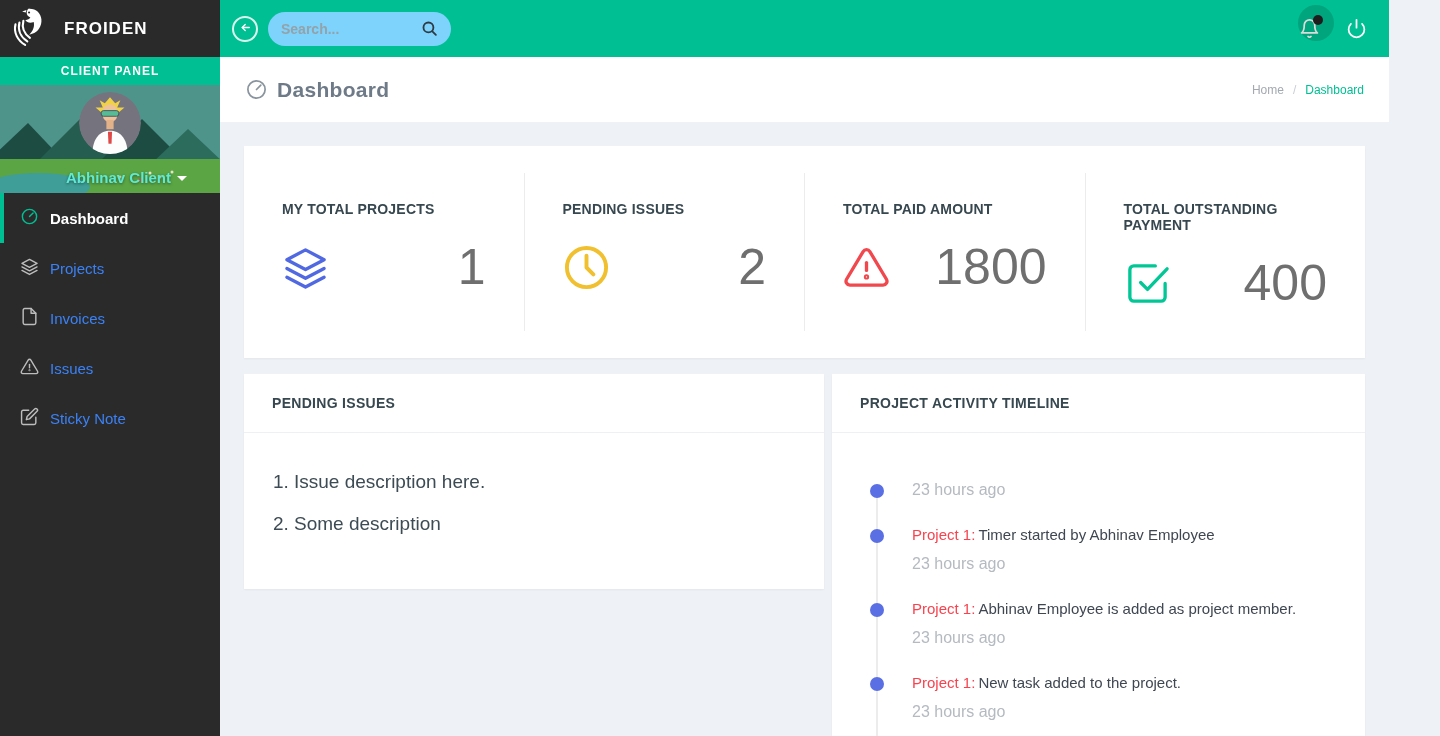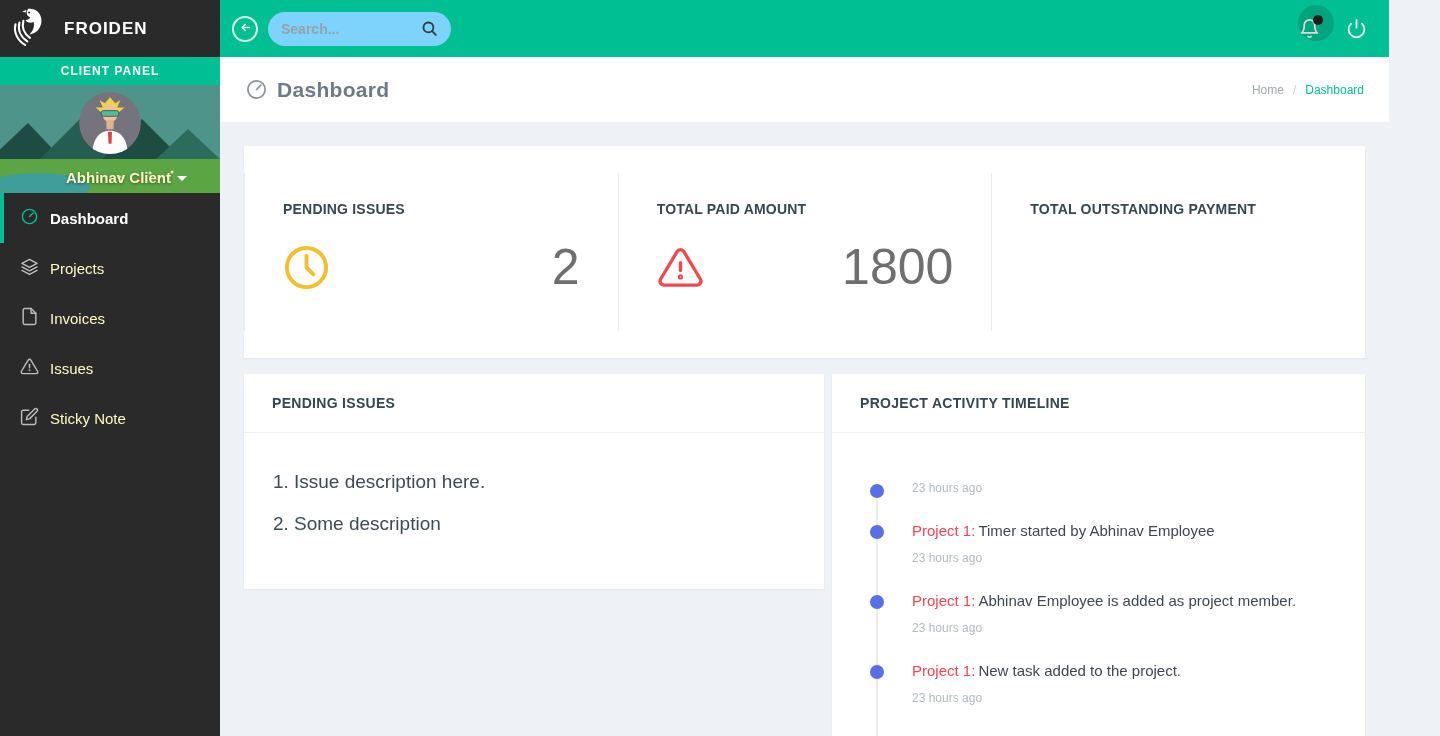--- a/index.html
+++ b/index.html
@@ -12,27 +12,27 @@
   .brand { height:57px; background:#2a2a2a; display:flex; align-items:center; padding-left:12px; gap:10px; cursor:pointer; }
   .brand svg { width:42px; height:44px; }
   .brand-text { color:#fff; font-size:17px; font-weight:600; letter-spacing:1px; }
   .panel-label { height:28px; background:#00bf92; color:#fff; font-size:12px; font-weight:bold;
                  letter-spacing:1px; display:flex; align-items:center; justify-content:center; }
   .profile { height:108px; position:relative; overflow:hidden; }
   .profile-bg { position:absolute; inset:0; width:100%; height:100%; }
   .avatar { position:absolute; top:7px; left:50%; transform:translateX(-50%);
             width:62px; height:62px; border-radius:50%; overflow:hidden; cursor:pointer; }
   .avatar svg { width:100%; height:100%; display:block; }
-  .user-name { position:absolute; bottom:7px; width:100%; text-align:center; color:#fef9c3;
+  .user-name { position:absolute; bottom:7px; width:100%; text-align:center; color:#5eead4;
                font-size:15px; font-weight:600; text-shadow:0 1px 3px rgba(0,0,0,.45); cursor:pointer;padding-left:33px; }
   .caret { display:inline-block; width:0; height:0; margin-left:6px; vertical-align:2px;
            border-left:5px solid transparent; border-right:5px solid transparent; border-top:5px solid #fff; }
   .menu { flex:1; }
   .menu-item { height:50px; display:flex; align-items:center; gap:11px; padding-left:16px;
-               border-left:4px solid transparent; color:#fef9c3; font-size:15px; cursor:pointer; text-decoration:none; }
+               border-left:4px solid transparent; color:#3b82f6; font-size:15px; cursor:pointer; text-decoration:none; }
   .menu-item svg { width:19px; height:19px; stroke:#bdbdbd; fill:none; stroke-width:1.8; stroke-linecap:round; stroke-linejoin:round; }
   .menu-item.active { border-left-color:#00bf92; color:#fff; font-weight:bold; }
   .menu-item.active svg { stroke:#00bf92; }
 
   
   .main { flex:1; display:flex; flex-direction:column; }
   .topbar { height:57px; background:#00bf92; display:flex; align-items:center; padding:0 22px 0 12px; flex:none; }
   .collapse-btn { width:26px; height:26px; border-radius:50%; border:2px solid rgba(255,255,255,.85);
                   background:transparent; display:flex; align-items:center; justify-content:center; cursor:pointer; flex:none; }
   .collapse-btn svg { width:13px; height:13px; stroke:#fff; fill:none; stroke-width:2.4; stroke-linecap:round; stroke-linejoin:round; }
@@ -81,21 +81,21 @@
   .issues-body ol { padding-left:22px; color:#3d4b54; font-size:19px; }
   .issues-body li { padding:10px 0; }
   .timeline-card { flex:1; height:620px; }
   .timeline-body { padding:36px 28px 0; }
   .timeline { position:relative; margin-left:16px; }
   .timeline::before { content:''; position:absolute; left:0; top:10px; width:2px; height:960px; background:#ececec; }
   .tl-item { position:relative; padding-left:36px; padding-bottom:27px; }
   .tl-dot { position:absolute; left:-6px; top:3px; width:14px; height:14px; border-radius:50%; background:#5b6fe4; }
   .tl-title { font-size:15px; color:#3f4752; }
   .tl-project { color:#f8434e; margin-right:3px; text-decoration:none; cursor:pointer; }
-  .tl-time { margin-top:12px; font-size:12px; color:#b4bac0; }
+  .tl-time { margin-top:12px; font-size:16px; color:#b4bac0; }
 </style>
 </head>
 <body>
 
 <div class="app">
 
   <aside class="sidebar">
     <div class="brand">
       <span>
         <svg viewBox="0 0 48 48">
@@ -242,20 +242,31 @@
       <div class="breadcrumb">
         <a class="bc-home">Home</a>
         <span class="bc-sep">/</span>
         <span class="bc-current">Dashboard</span>
       </div>
     </div>
 
     <div class="content">
 
       <section class="stats-card">
+        <div class="stat-col">
+          <div class="stat-label">MY TOTAL PROJECTS</div>
+          <div class="stat-row">
+            <svg class="ic-blue" viewBox="0 0 24 24">
+                <path d="M12 3l9.5 5L12 13 2.5 8z"></path>
+                <path d="M2.5 12.5L12 17.5l9.5-5"></path>
+                <path d="M2.5 17L12 22l9.5-5"></path>
+              </svg>
+            <div class="stat-value">1</div>
+          </div>
+        </div>
         <div class="stat-divider"></div>
         <div class="stat-col">
           <div class="stat-label">PENDING ISSUES</div>
           <div class="stat-row">
             <svg class="ic-yellow" viewBox="0 0 24 24" style="stroke-width:2">
                 <circle cx="12" cy="12" r="10"></circle>
                 <polyline points="12 6 12 12 15.5 15.5"></polyline>
               </svg>
             <div class="stat-value">2</div>
           </div>
@@ -268,20 +279,27 @@
                 <path d="M10.29 3.86L1.82 18a2 2 0 0 0 1.71 3h16.94a2 2 0 0 0 1.71-3L13.71 3.86a2 2 0 0 0-3.42 0z"></path>
                 <line x1="12" y1="9.5" x2="12" y2="13.5"></line>
                 <circle cx="12" cy="16.8" r="0.5"></circle>
               </svg>
             <div class="stat-value">1800</div>
           </div>
         </div>
         <div class="stat-divider"></div>
         <div class="stat-col">
           <div class="stat-label">TOTAL OUTSTANDING PAYMENT</div>
+          <div class="stat-row">
+            <svg class="ic-green" viewBox="0 0 24 24">
+                <polyline points="8.5 11.5 12 15 22 4.5"></polyline>
+                <path d="M21 12v7a2 2 0 0 1-2 2H5a2 2 0 0 1-2-2V5a2 2 0 0 1 2-2h11"></path>
+              </svg>
+            <div class="stat-value">400</div>
+          </div>
         </div>
       </section>
 
       <div class="cards-row">
 
         <section class="card issues-card">
           <div class="card-header">
             <span class="card-title">PENDING ISSUES</span>
           </div>
           <div class="issues-body">

